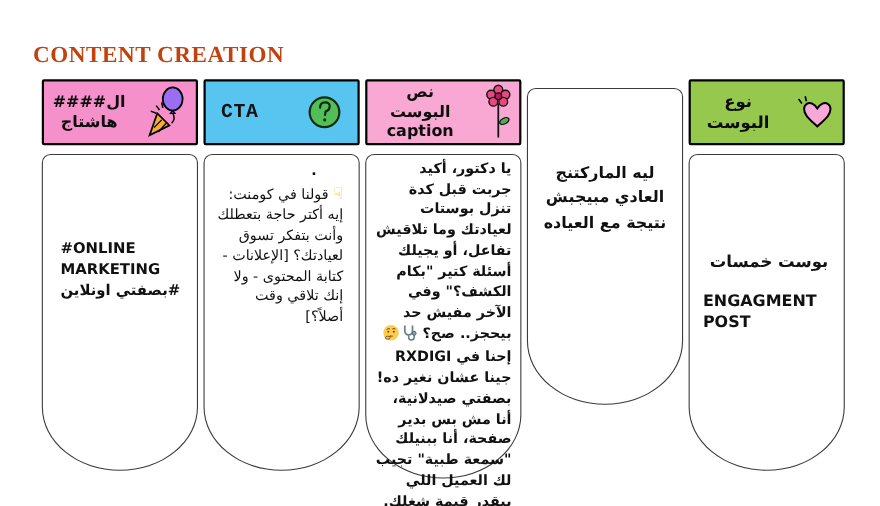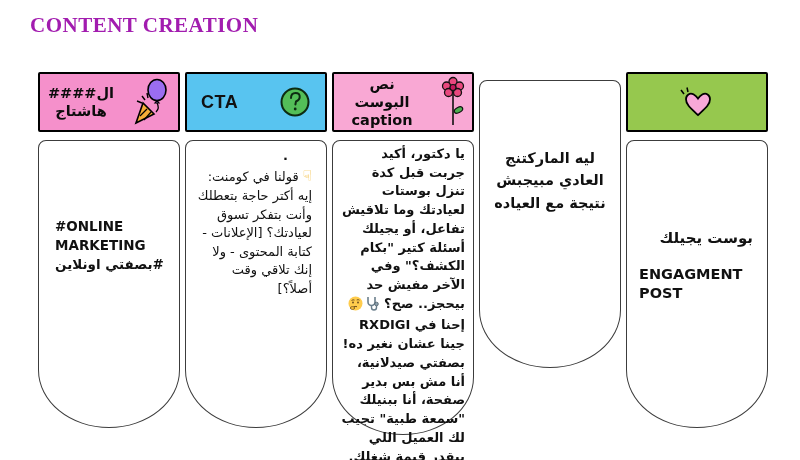--- a/index.html
+++ b/index.html
@@ -2,40 +2,40 @@
 <html lang="ar"><head>
 <meta charset="utf-8">
 <style>
   * { margin:0; padding:0; box-sizing:border-box; }
   html,body { background:#fff; }
   .canvas {
     position:relative; width:800px; height:460px; background:#ffffff;
     font-family:"DejaVu Sans", sans-serif; color:#111; overflow:hidden;
   }
   .page-title {
-    position:absolute; left:30px; top:13px;
+    position:absolute; left:30px; top:37px;
     font-family:"Liberation Serif","DejaVu Serif",serif;
-    font-size:21px; font-weight:700; letter-spacing:.5px; color:#a21caf;text-align:right;
+    font-size:21px; font-weight:700; letter-spacing:.5px; color:#c2410c;text-align:right;
   }
   .board { position:absolute; left:38px; top:72px; display:flex; gap:5px; }
   .column { width:142px; display:flex; flex-direction:column; }
 
   .hdr {
     height:60px; border:2px solid #000; border-radius:2px;
     display:flex; align-items:center; justify-content:center;
     gap:16px; padding:0 6px; font-weight:700;
   }
   .hdr-pink   { background:#F590CB; }
   .hdr-blue   { background:#58C4F0; justify-content:space-between; padding:0 14px; }
   .hdr-yellow { background:#f9a8d4; }
   .hdr-purple { background:#A164E6; }
   .hdr-green  { background:#96C84E; }
   .hdr-text { direction:rtl; text-align:center; font-size:14.5px; line-height:1.25; color:#0c0c0c; }
   .hdr-text.one-line { font-size:15px; }
-  .cta-label { font-size:18px; letter-spacing:.5px; font-family:Liberation Sans, sans-serif; }
+  .cta-label { font-size:18px; letter-spacing:.5px; font-family:Liberation Mono, monospace; }
   .hdr-icon { flex:0 0 auto; display:flex; align-items:center; }
 
   .card {
     margin-top:8px; height:288px; background:#fff;
     border:1.6px solid #3c3c3c;
     border-radius:8px 8px 71px 71px / 8px 8px 58px 58px;
     position:relative;
   }
   .card.tall { height:295px;font-weight:bold; }
 
@@ -167,30 +167,31 @@
     </section>
 
     <section class="column">
       <div class="card">
         <div class="idea-body">ليه الماركتنج العادي مبيجبش نتيجة مع العياده</div>
       </div>
     </section>
 
     <section class="column">
       <header class="hdr hdr-green">
+        <div class="hdr-text one-line">نوع البوست</div>
         <span class="hdr-icon">
           <svg width="36" height="32" viewBox="0 0 36 32">
             <line x1="5" y1="8" x2="2" y2="4" stroke="#000" stroke-width="1.5"></line>
             <line x1="9" y1="6" x2="8" y2="1.5" stroke="#000" stroke-width="1.5"></line>
             <path d="M19 29 C12 22.5 7 18.8 7 13.2 C7 8.8 11 6.4 14.4 8.3 C16.6 9.5 18.2 11.4 19 12.6 C19.8 11.4 21.4 9.5 23.6 8.3 C27 6.4 31 8.8 31 13.2 C31 18.8 26 22.5 19 29 Z" fill="#F7A8D8" stroke="#000" stroke-width="1.8"></path>
           </svg>
         </span>
       </header>
       <div class="card">
-        <div class="type-ar">بوست يجيلك</div>
+        <div class="type-ar">بوست خمسات</div>
         <div class="type-en">ENGAGMENT POST</div>
       </div>
     </section>
 
   </div>
 
 
 </div>
 
 </body></html>

